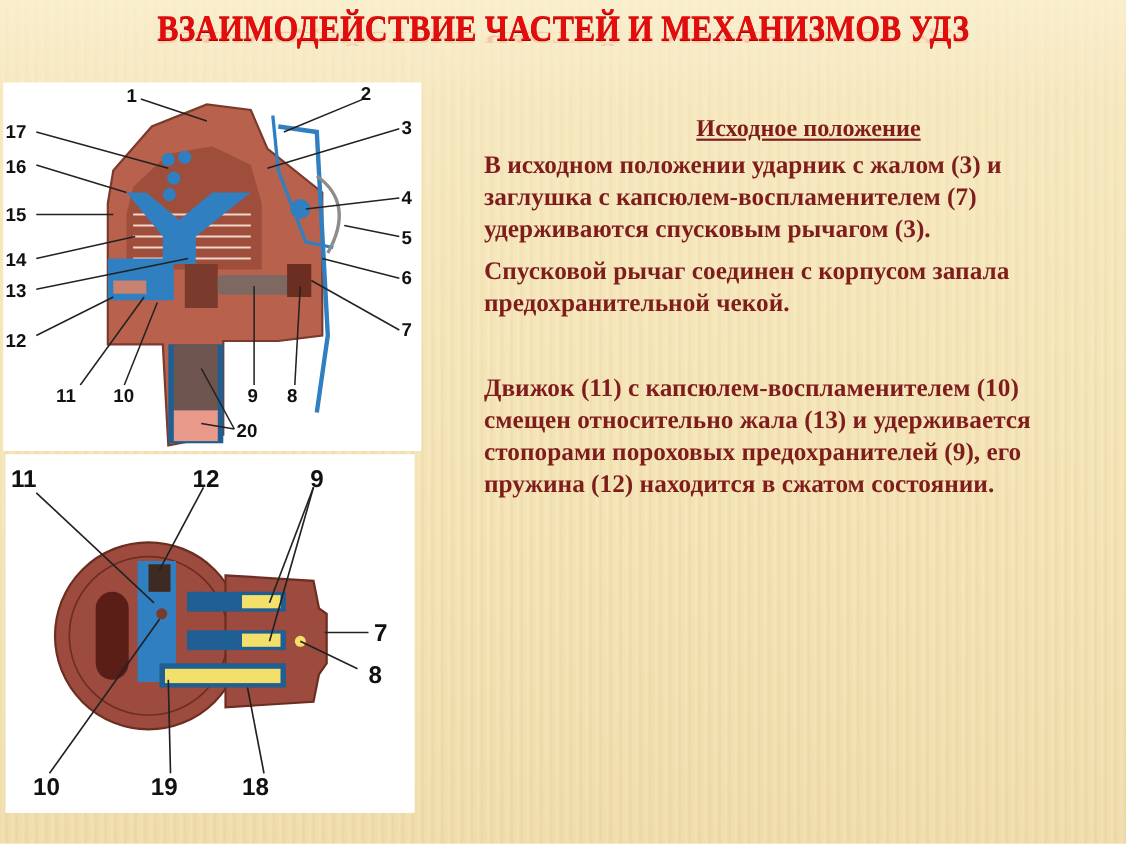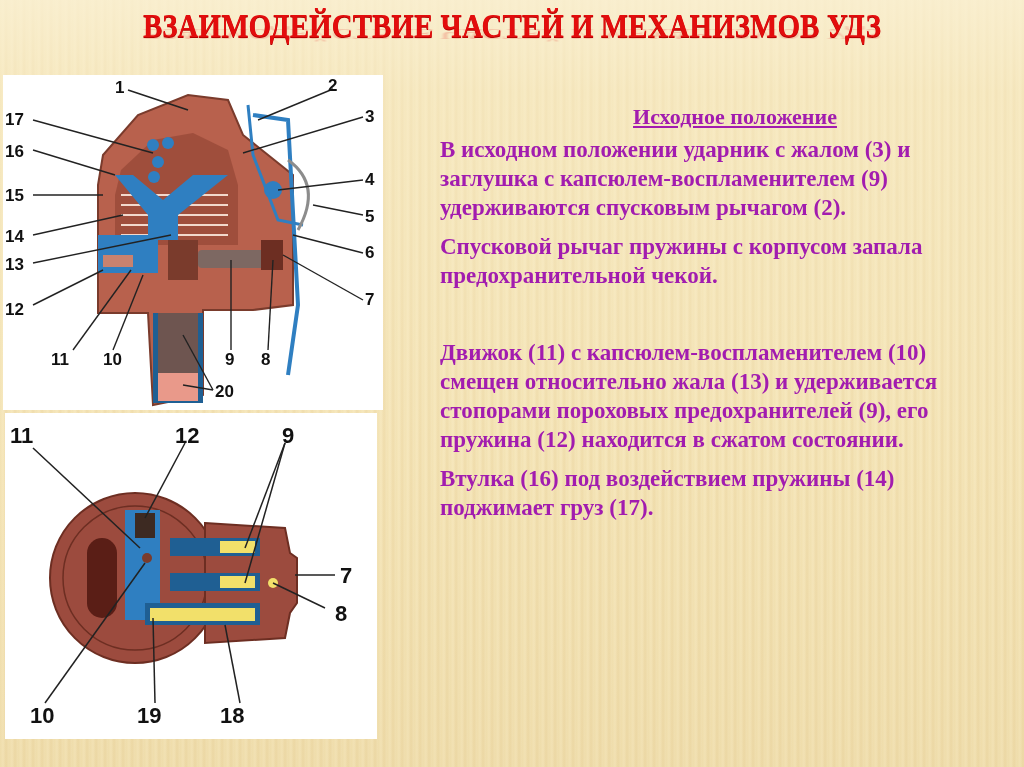--- a/index.html
+++ b/index.html
@@ -30,21 +30,21 @@
     background:#ffffff;
   }
   .panel-bottom {
     position:absolute; left:5px; top:413px; width:372px; height:326px;
     background:#ffffff;
   }
   .panel svg { position:absolute; left:0; top:0; }
   .lbl { font-family:"Liberation Sans", sans-serif; font-weight:bold; fill:#111; }
   .text-area {
     position:absolute; left:440px; top:102px; width:570px;
-    color:#a21caf; font-weight:bold; font-size:23px; line-height:29px;
+    color:#7f1d1d; font-weight:bold; font-size:23px; line-height:29px;
   }
   .subhead {
     text-align:center; text-decoration:underline; font-weight:bold;
     font-size:22px; margin-bottom:4px; padding-left:20px;
   }
   .para { margin:0 0 10px 0; }
   .para.gap { margin-top:48px; }
 </style>
 </head>
 <body>
@@ -171,17 +171,16 @@
     <text class="lbl" font-size="22" x="335" y="170">7</text>
     <text class="lbl" font-size="22" x="330" y="208">8</text>
     <text class="lbl" font-size="22" x="25" y="310">10</text>
     <text class="lbl" font-size="22" x="132" y="310">19</text>
     <text class="lbl" font-size="22" x="215" y="310">18</text>
   </svg>
 </div>
 
 <div class="text-area">
   <div class="subhead">Исходное положение</div>
-  <p class="para">В исходном положении ударник с жалом (3) и заглушка с капсюлем-воспламенителем (9) удерживаются спусковым рычагом (2).</p>
-  <p class="para">Спусковой рычаг пружины с корпусом запала предохранительной чекой.</p>
+  <p class="para">В исходном положении ударник с жалом (3) и заглушка с капсюлем-воспламенителем (7) удерживаются спусковым рычагом (3).</p>
+  <p class="para">Спусковой рычаг соединен с корпусом запала предохранительной чекой.</p>
   <p class="para gap">Движок (11) с капсюлем-воспламенителем (10) смещен относительно жала (13) и удерживается стопорами пороховых предохранителей (9), его пружина (12) находится в сжатом состоянии.</p>
-  <p class="para">Втулка (16) под воздействием пружины (14) поджимает груз (17).</p>
 </div>
 
 </body></html>

